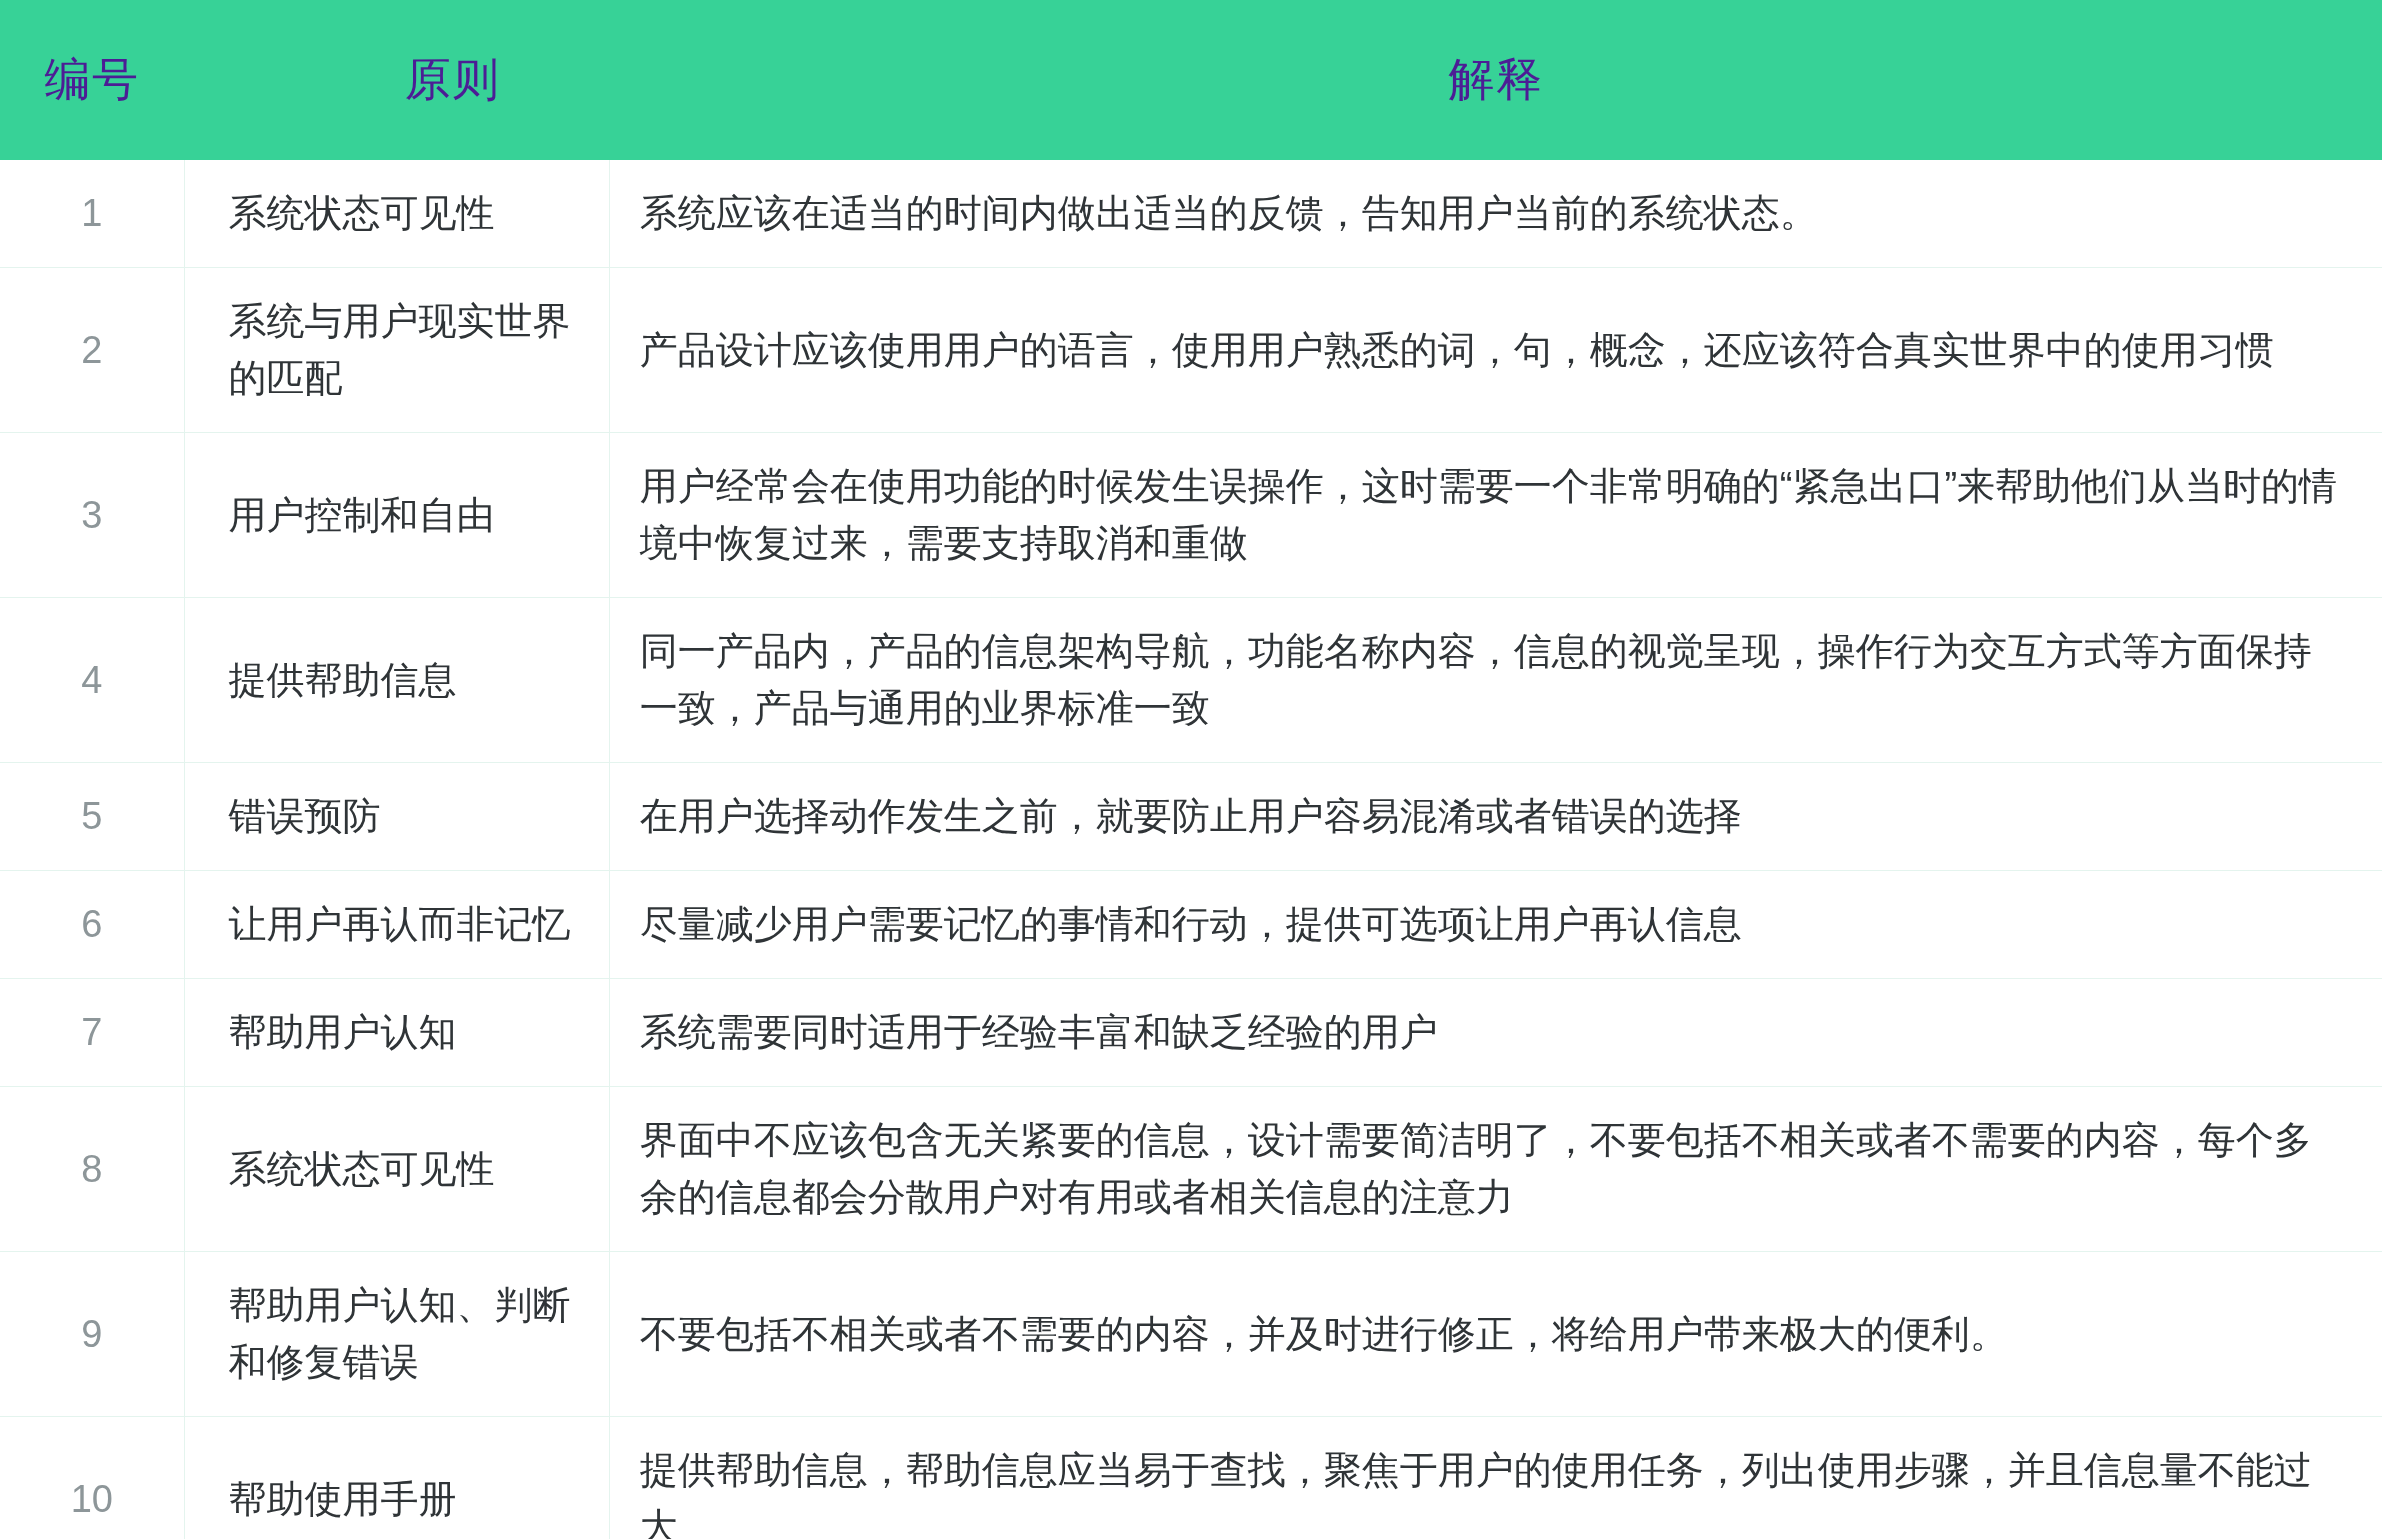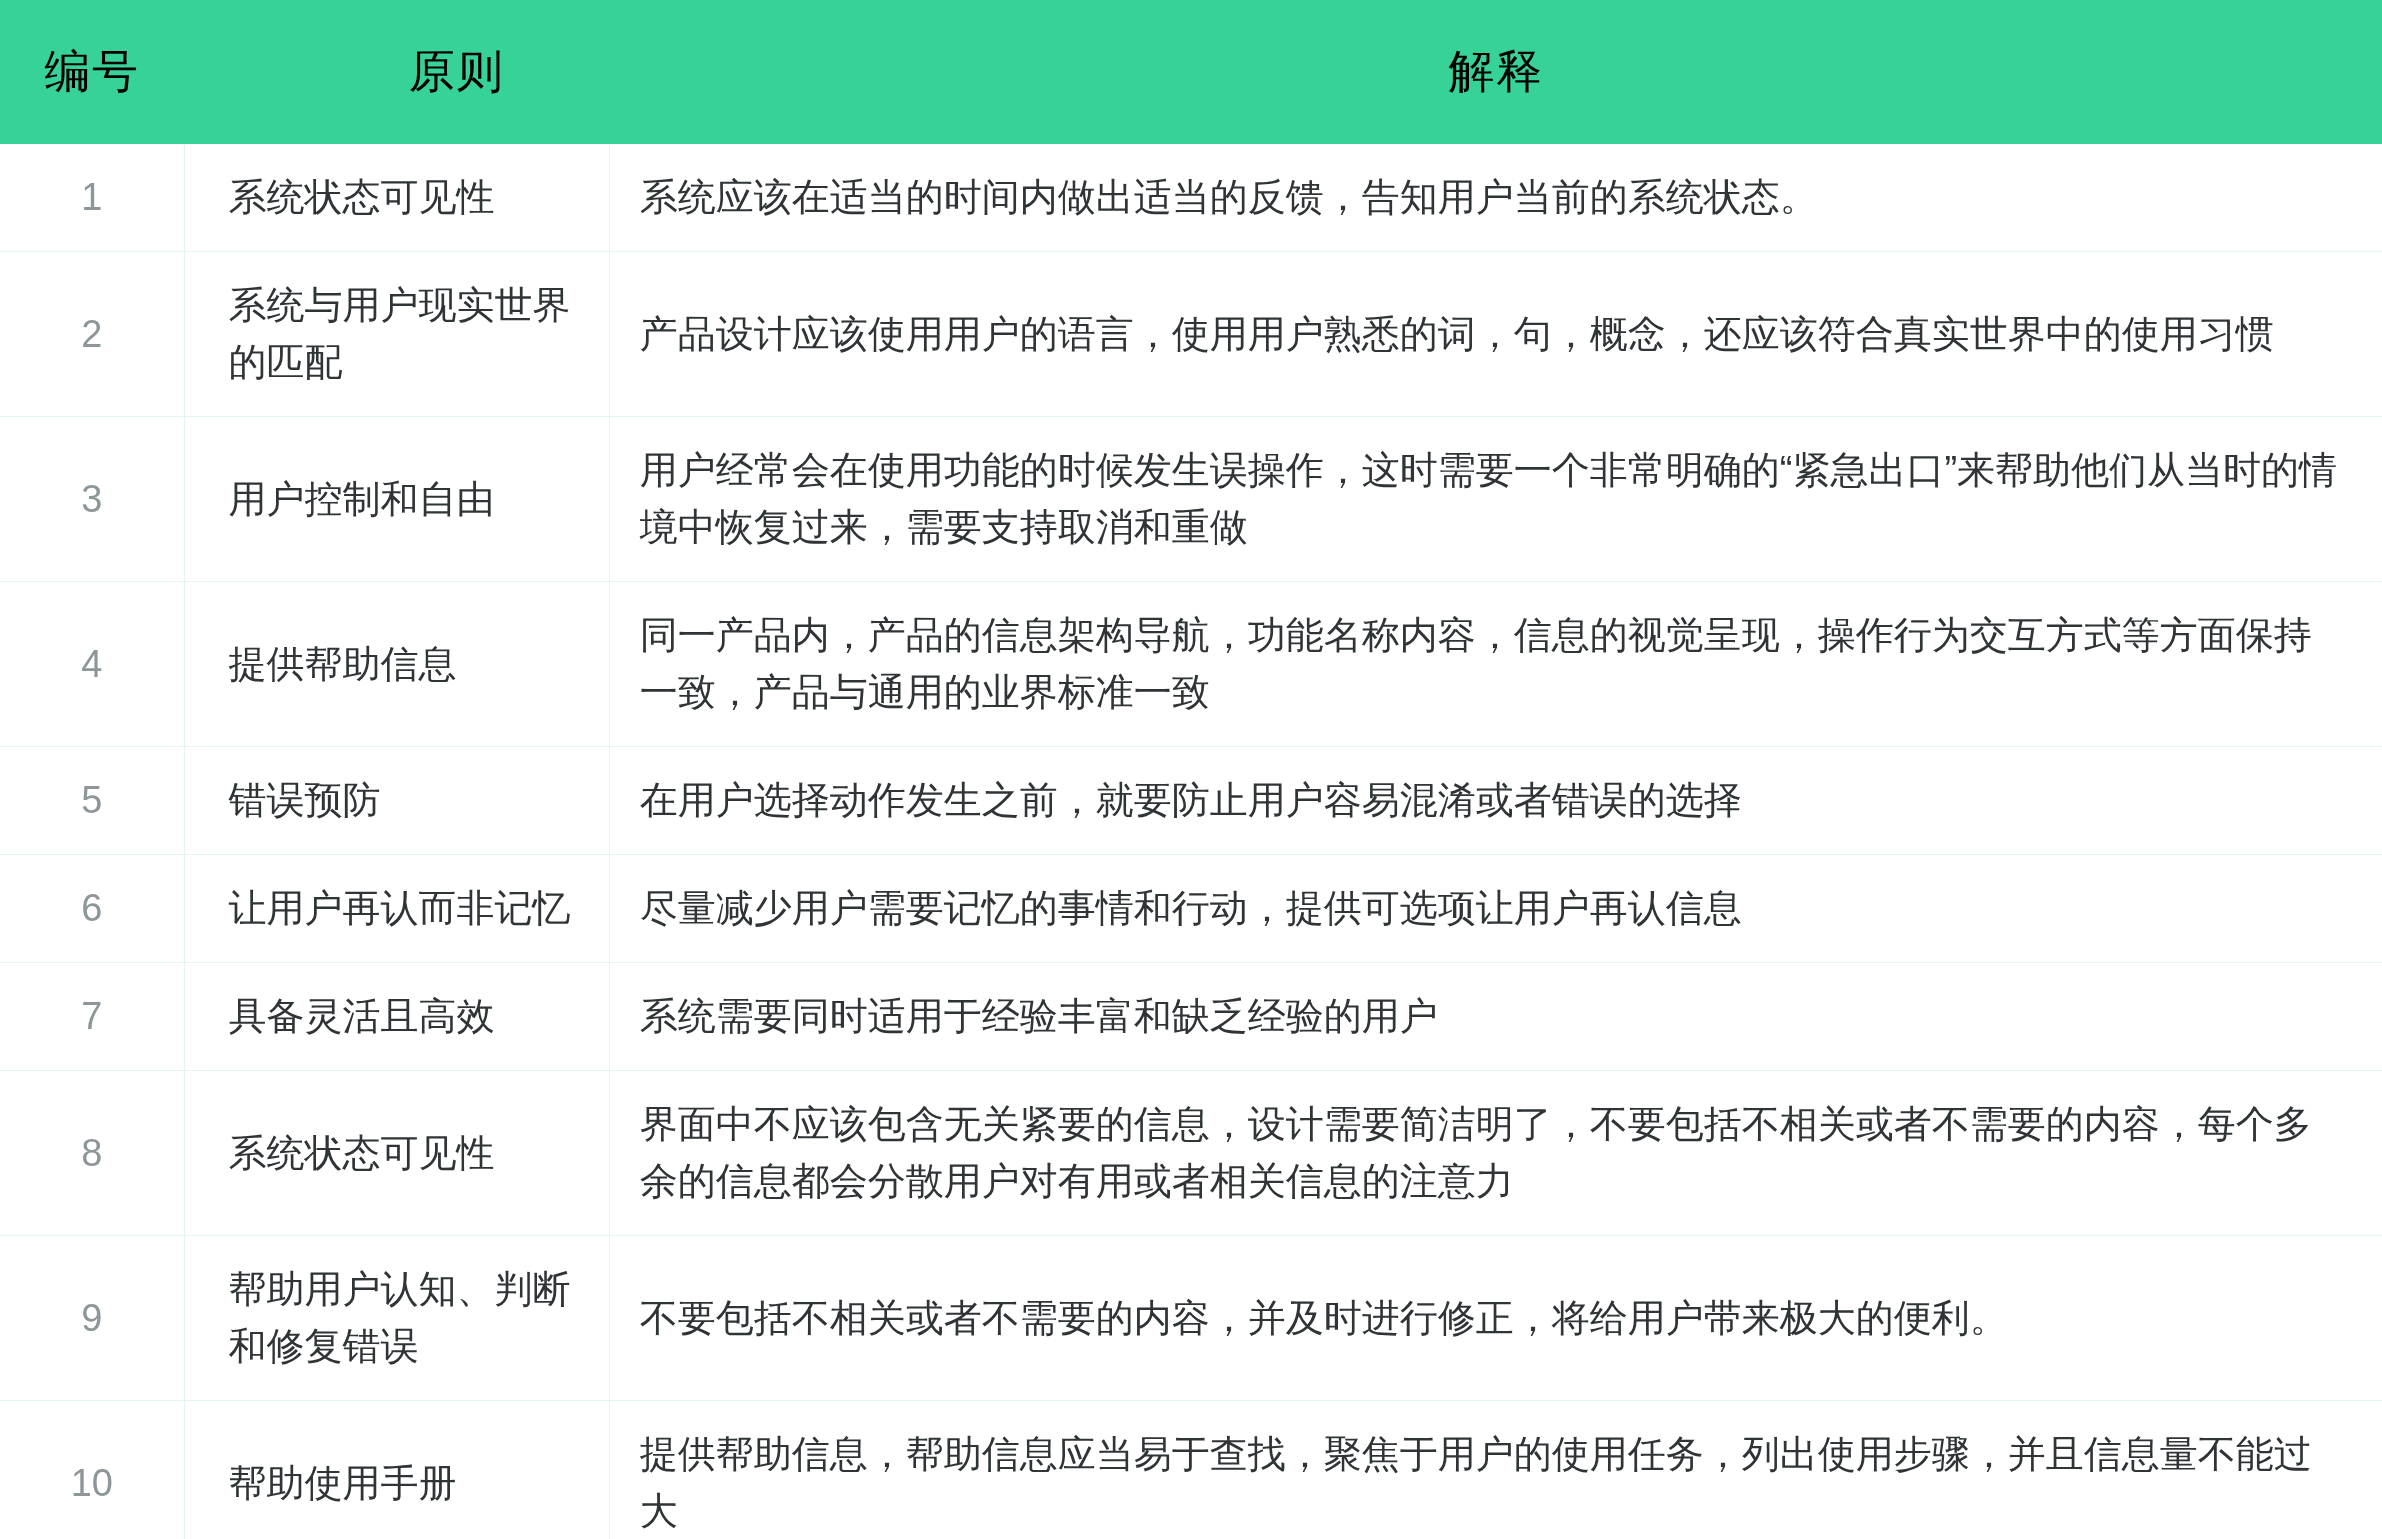--- a/index.html
+++ b/index.html
@@ -21,26 +21,26 @@
     border-collapse: collapse;
     table-layout: fixed;
   }
   table.principles col.c-num   { width: 184px; }
   table.principles col.c-name  { width: 425px; }
   table.principles col.c-desc  { width: 1773px; }
 
   thead th {
     background: #36d399;
     background: #37d297;
-    color: #000000;
+    color: #4c1d95;
     font-size: 46px;
     font-weight: normal;
     height: 144px;
     vertical-align: middle;
-    padding: 0;
+    padding: 8px;
     letter-spacing: 1.9px;
   }
   thead th.th-num {
     text-align: center;
   }
   thead th.th-name {
     text-align: center;
     padding-left: 120px;
   }
   thead th.th-desc {
@@ -118,21 +118,21 @@
         <td class="td-name">错误预防</td>
         <td class="td-desc">在用户选择动作发生之前，就要防止用户容易混淆或者错误的选择</td>
       </tr>
       <tr>
         <td class="td-num">6</td>
         <td class="td-name">让用户再认而非记忆</td>
         <td class="td-desc">尽量减少用户需要记忆的事情和行动，提供可选项让用户再认信息</td>
       </tr>
       <tr>
         <td class="td-num">7</td>
-        <td class="td-name">具备灵活且高效</td>
+        <td class="td-name">帮助用户认知</td>
         <td class="td-desc">系统需要同时适用于经验丰富和缺乏经验的用户</td>
       </tr>
       <tr>
         <td class="td-num">8</td>
         <td class="td-name">系统状态可见性</td>
         <td class="td-desc">界面中不应该包含无关紧要的信息，设计需要简洁明了，不要包括不相关或者不需要的内容，每个多余的信息都会分散用户对有用或者相关信息的注意力</td>
       </tr>
       <tr>
         <td class="td-num">9</td>
         <td class="td-name">帮助用户认知、判断和修复错误</td>

